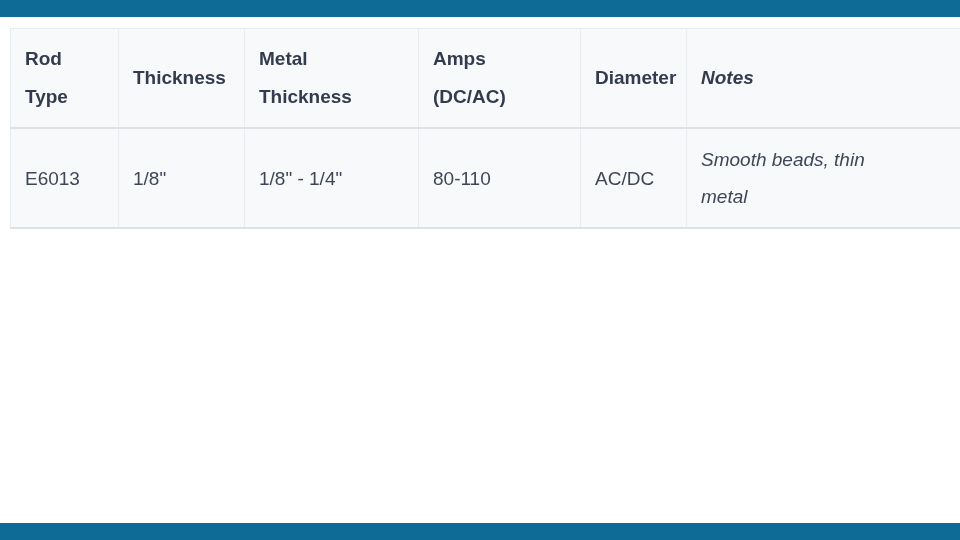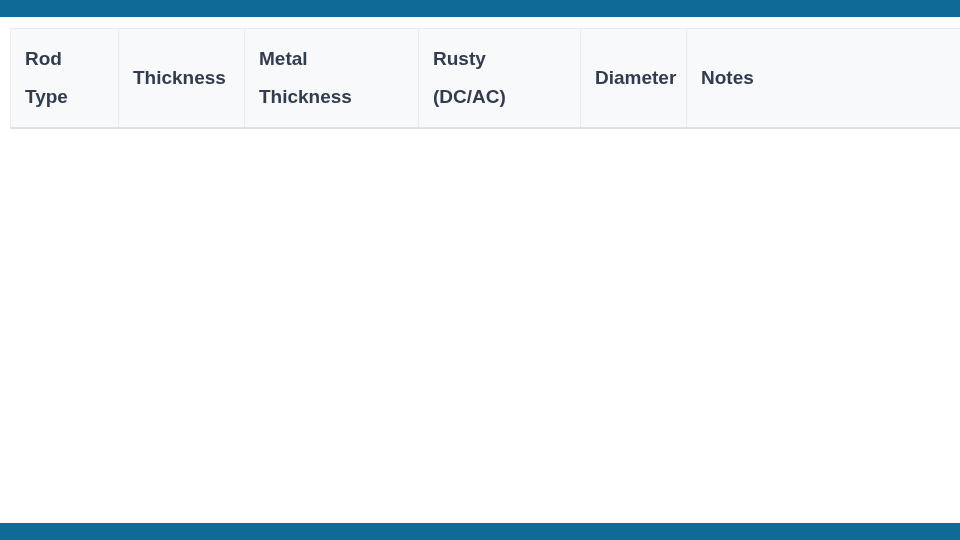--- a/index.html
+++ b/index.html
@@ -67,20 +67,21 @@
     line-height: 38px;
   }
   .rod-table td {
     font-size: 19px;
     font-weight: 400;
     color: #3e4658;
     line-height: 37px;
   }
   .rod-table th:last-child, .rod-table td:last-child {
     border-right: none;
+    font-style: italic;
   }
 </style>
 </head>
 <body>
 
 <div class="stage">
   <div class="accent-bar top"></div>
 
   <div class="table-wrap">
     <table class="rod-table">
@@ -92,25 +93,34 @@
           <col class="c5">
           <col class="c6">
       </colgroup>
       <thead>
         <tr>
           <th>Rod
 Type</th>
           <th>Thickness</th>
           <th>Metal
 Thickness</th>
-          <th>Rusty
+          <th>Amps
 (DC/AC)</th>
           <th>Diameter</th>
           <th>Notes</th>
         </tr>
       </thead>
       <tbody>
+        <tr>
+          <td>E6013</td>
+          <td>1/8"</td>
+          <td>1/8" - 1/4"</td>
+          <td>80-110</td>
+          <td>AC/DC</td>
+          <td>Smooth beads, thin
+metal</td>
+        </tr>
       </tbody>
     </table>
   </div>
 
   <div class="accent-bar bottom"></div>
 </div>
 
 </body></html>

